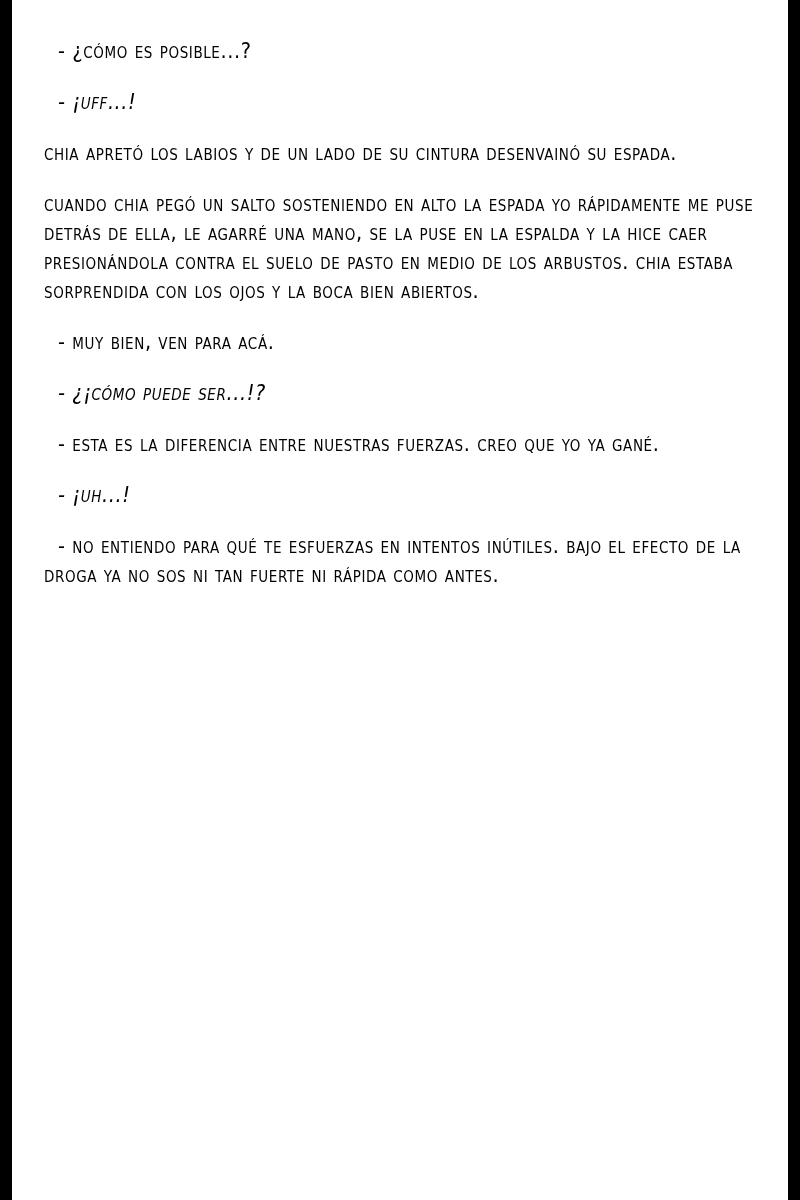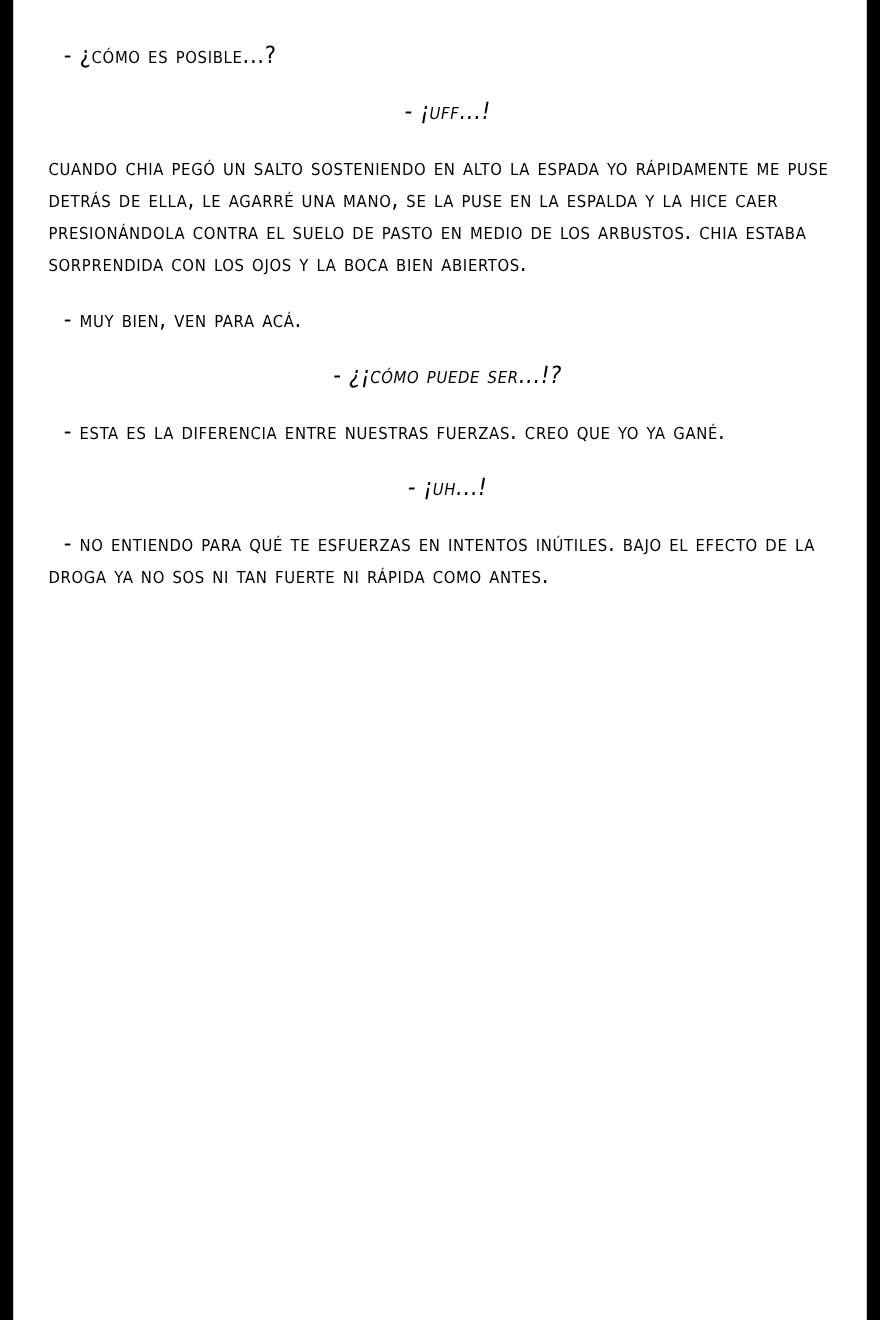--- a/index.html
+++ b/index.html
@@ -53,37 +53,37 @@
     font-variant: small-caps;
     text-transform: lowercase;
     font-stretch: condensed;
     white-space: pre-wrap;
   }
   p.para.dialogue {
     text-indent: 14px;
   }
   p.para.italic {
     font-style: italic;
-    text-align: center;
   }
   p.para.last {
     margin-bottom: 14px;
   }
 </style>
 </head>
 <body>
 
 <div class="page">
 
   <div class="frame-left"></div>
   <div class="frame-right"></div>
 
   <div class="content">
     <p class="para dialogue">- ¿Cómo es posible...?</p>
     <p class="para dialogue italic">- ¡Uff...!</p>
+    <p class="para">Chia apretó los labios y de un lado de su cintura desenvainó su espada.</p>
     <p class="para">Cuando Chia pegó un salto sosteniendo en alto la espada yo rápidamente me puse detrás de ella, le agarré una mano, se la puse en la espalda y la hice caer presionándola contra el suelo de pasto en medio de los arbustos. Chia estaba sorprendida con los ojos y la boca bien abiertos.</p>
     <p class="para dialogue">- Muy bien, ven para acá.</p>
     <p class="para dialogue italic">- ¿¡Cómo puede ser...!?</p>
     <p class="para dialogue">- Esta es la diferencia entre nuestras fuerzas. Creo que yo ya gané.</p>
     <p class="para dialogue italic">- ¡Uh...!</p>
     <p class="para dialogue last">- No entiendo para qué te esfuerzas en intentos inútiles. Bajo el efecto de la droga ya no sos ni tan fuerte ni rápida como antes.</p>
   </div>
 
 </div>
 

